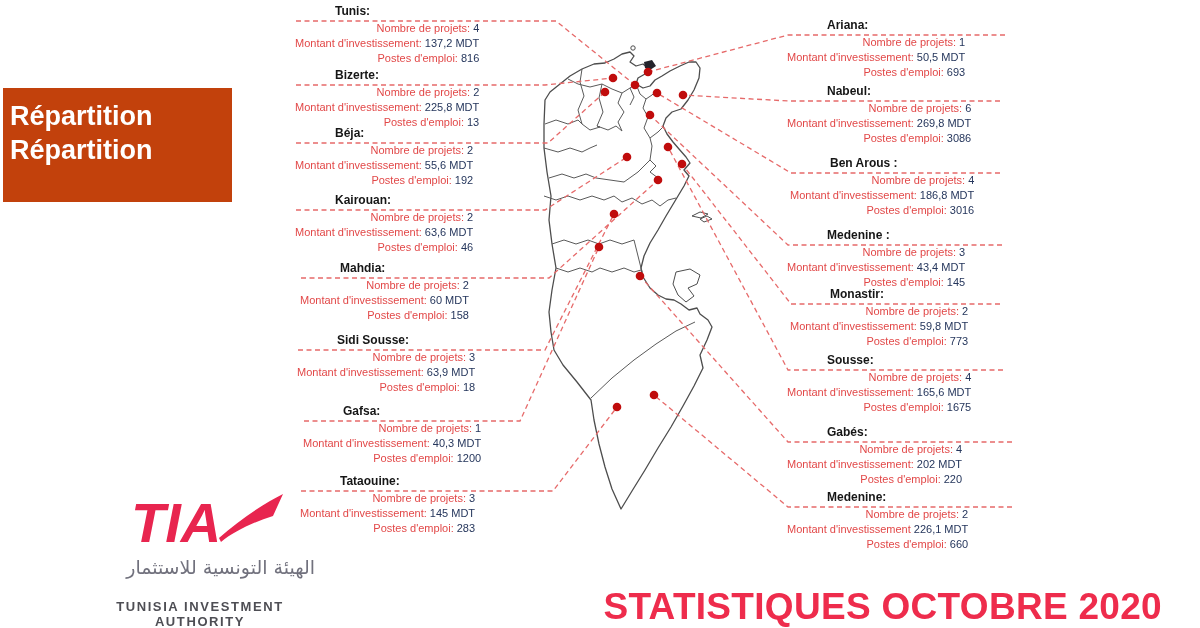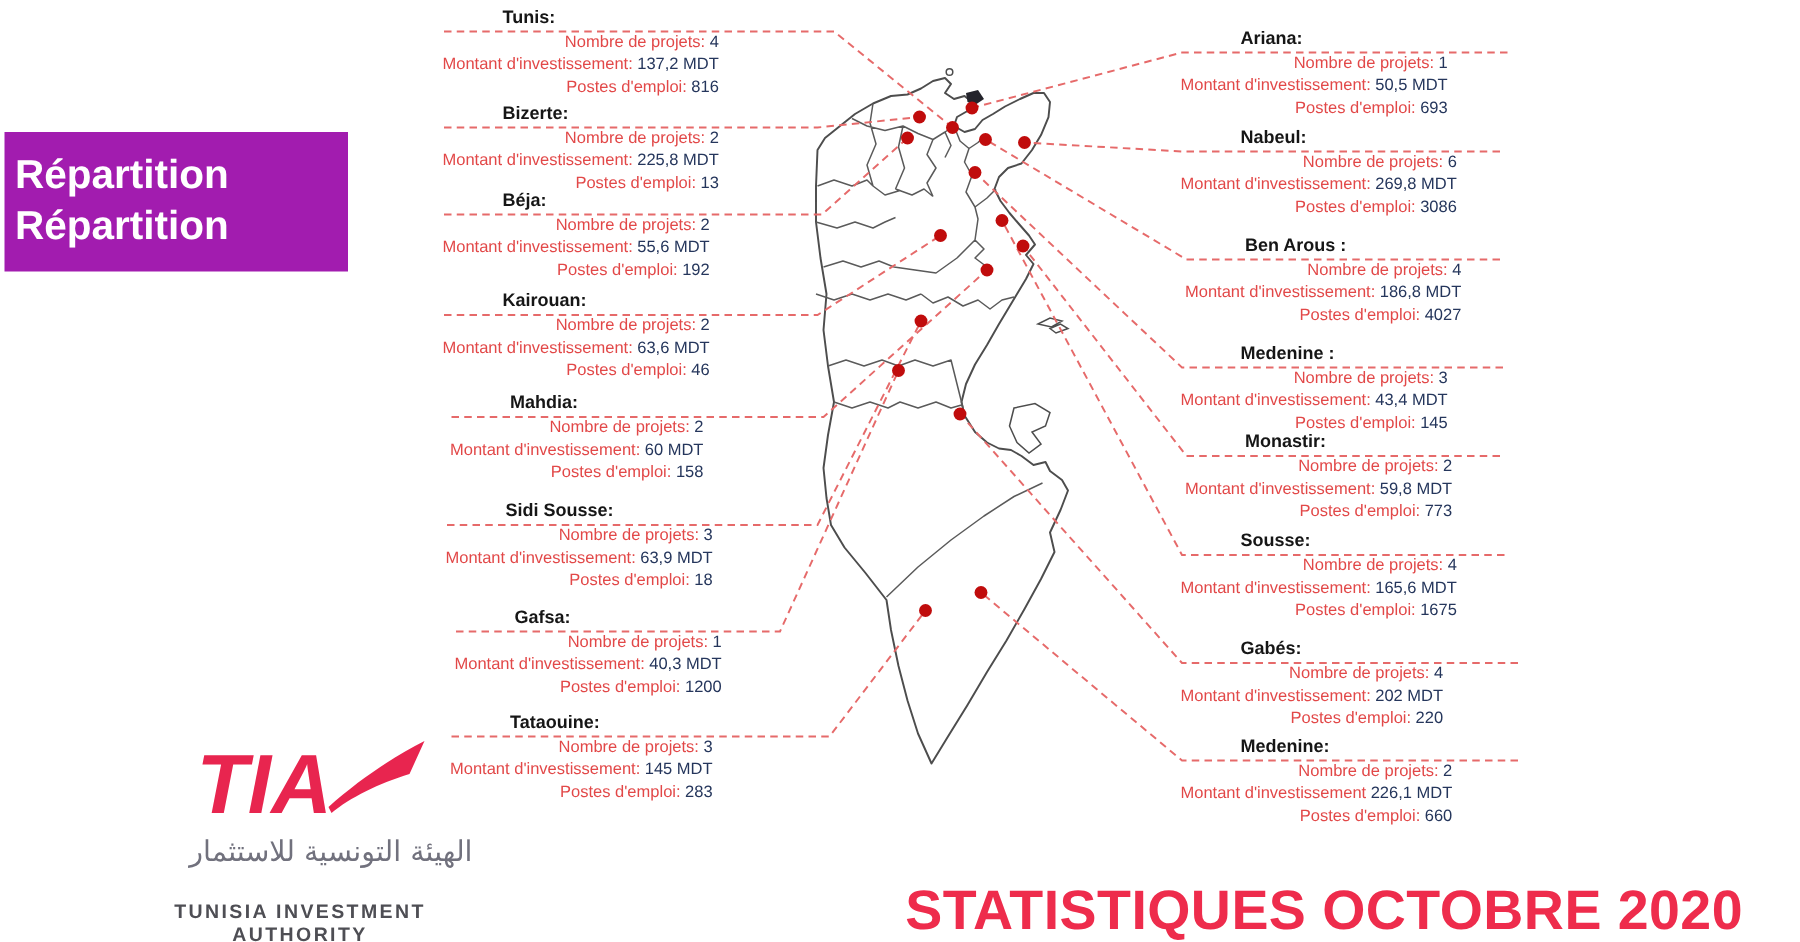--- a/index.html
+++ b/index.html
@@ -1,19 +1,19 @@
 <!DOCTYPE html>
 <html><head>
 <meta charset="utf-8">
 <style>
   html,body{margin:0;padding:0;background:#fff;}
   .canvas{position:relative;width:1200px;height:628px;background:#fff;overflow:hidden;
           font-family:"Liberation Sans",sans-serif;}
   svg.overlay{position:absolute;left:0;top:0;}
-  .titlebox{position:absolute;left:3px;top:88px;width:229px;height:93px;background:#a21caf;
+  .titlebox{position:absolute;left:3px;top:88px;width:229px;height:114px;background:#c2410c;
             color:#fff;font-weight:bold;font-size:27px;line-height:34px;
             padding:11px 0 0 7px;box-sizing:border-box;}
   .region{position:absolute;font-size:11px;white-space:nowrap;}
   .region .rname{font-size:12px;font-weight:bold;color:#161616;height:16px;line-height:13px;margin-left:40px;}
   .region .row{height:15px;line-height:15px;text-align:right;}
   .region .row:first-of-type{margin-top:4px;}
   .fl{color:#e24848;}
   .fv{color:#25365c;margin-left:3px;}
   .logo{position:absolute;left:85px;top:488px;width:230px;text-align:center;}
   .logo-ar{font-family:"DejaVu Sans",sans-serif;font-size:19px;color:#71717d;margin-top:0;direction:rtl;text-align:right;}
@@ -168,21 +168,21 @@
   <div class="region" style="left:787px;top:85px">
     <div class="rname">Nabeul:</div>
     <div class="row"><span class="fl">Nombre de projets:</span><span class="fv">6</span></div>
     <div class="row"><span class="fl">Montant d'investissement:</span><span class="fv">269,8 MDT</span></div>
     <div class="row"><span class="fl">Postes d'emploi:</span><span class="fv">3086</span></div>
   </div>
   <div class="region" style="left:790px;top:157px">
     <div class="rname">Ben Arous :</div>
     <div class="row"><span class="fl">Nombre de projets:</span><span class="fv">4</span></div>
     <div class="row"><span class="fl">Montant d'investissement:</span><span class="fv">186,8 MDT</span></div>
-    <div class="row"><span class="fl">Postes d'emploi:</span><span class="fv">4027</span></div>
+    <div class="row"><span class="fl">Postes d'emploi:</span><span class="fv">3016</span></div>
   </div>
   <div class="region" style="left:787px;top:229px">
     <div class="rname">Medenine :</div>
     <div class="row"><span class="fl">Nombre de projets:</span><span class="fv">3</span></div>
     <div class="row"><span class="fl">Montant d'investissement:</span><span class="fv">43,4 MDT</span></div>
     <div class="row"><span class="fl">Postes d'emploi:</span><span class="fv">145</span></div>
   </div>
   <div class="region" style="left:790px;top:288px">
     <div class="rname">Monastir:</div>
     <div class="row"><span class="fl">Nombre de projets:</span><span class="fv">2</span></div>

